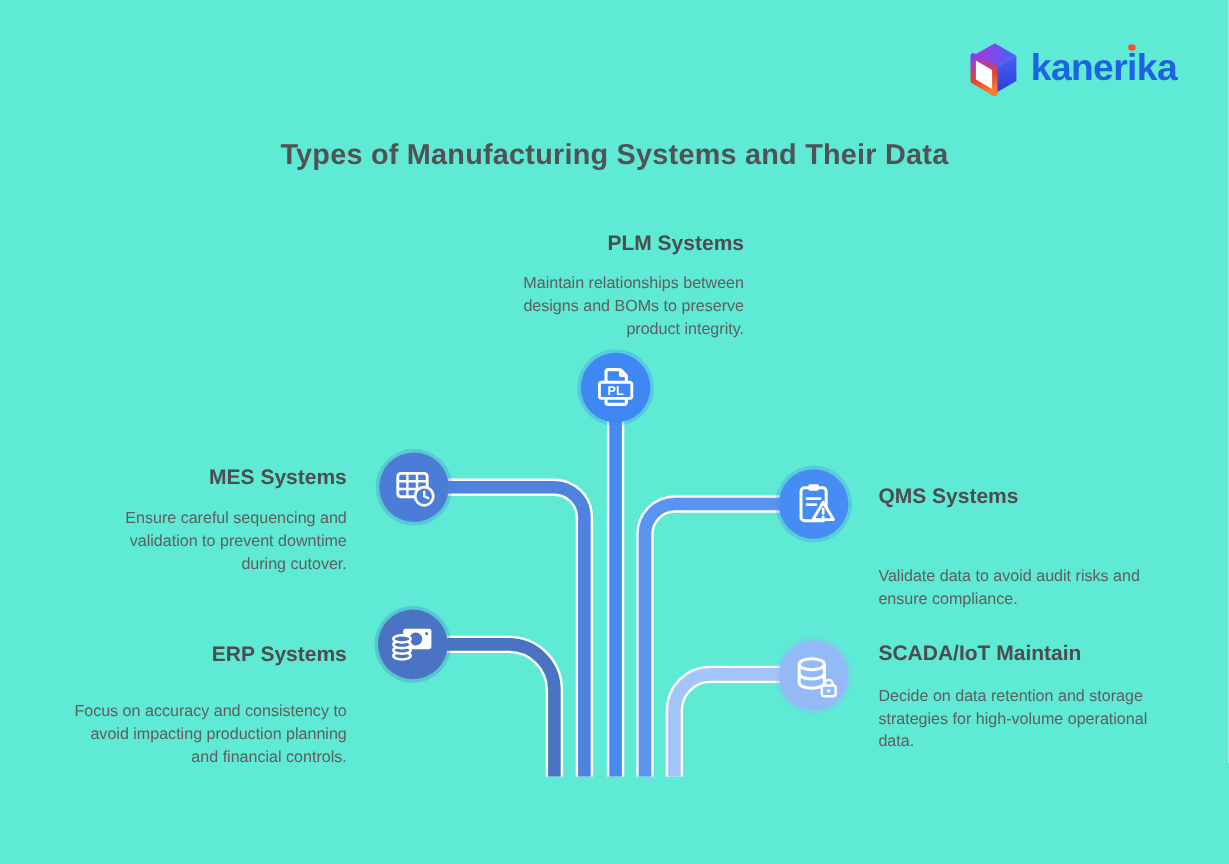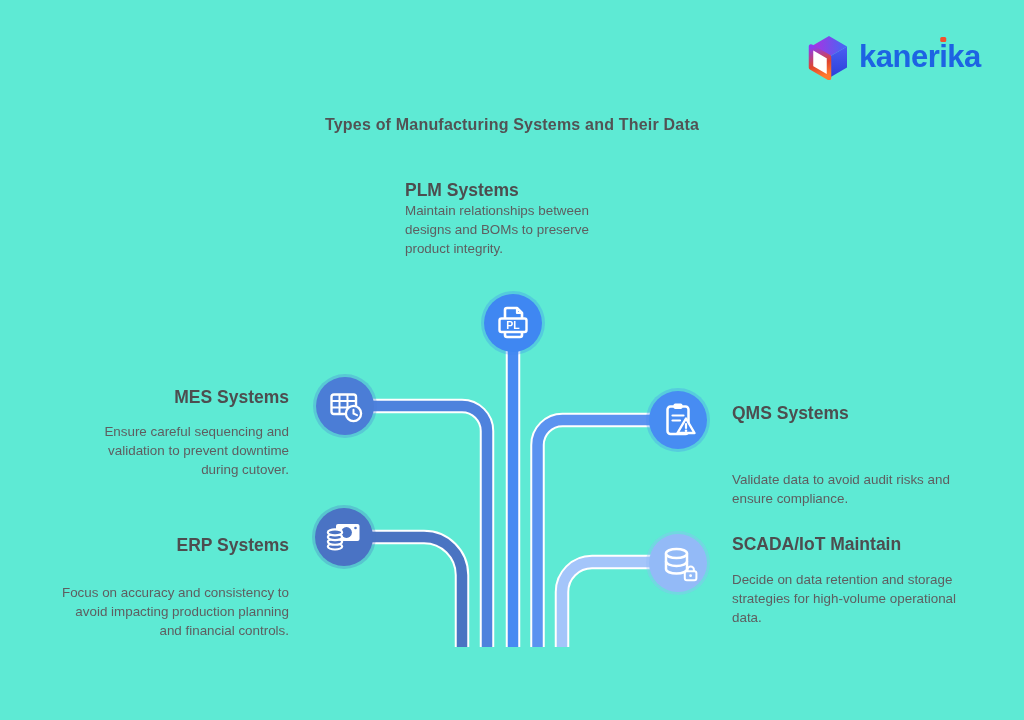--- a/index.html
+++ b/index.html
@@ -44,21 +44,21 @@
     background: #f4512c;
   }
 
   
   .main-title {
     position: absolute;
     top: 116px;
     left: 0;
     width: 100%;
     text-align: center;
-    font-size: 16px;
+    font-size: 24px;
     font-weight: 700;
     color: #525254;
     letter-spacing: 0.2px;
   }
 
   
   .connectors {
     position: absolute;
     top: 0; left: 0;
     width: 1024px; height: 720px;
@@ -88,22 +88,22 @@
     font-size: 17.5px;
     font-weight: 700;
     color: #4d4d4f;
     line-height: 22px;
   }
   .sys-desc {
     font-size: 13.4px;
     color: #5e5e60;
     line-height: 19px;
   }
-  .block-plm   { left: 405px; top: 179px; width: 215px; text-align: left; }
-  .block-plm   .sys-desc { }
+  .block-plm   { left: 405px; top: 191px; width: 215px; text-align: right; }
+  .block-plm   .sys-desc { margin-top: 13px; }
   .block-mes   { left: 79px;  top: 386px; width: 210px; text-align: right; }
   .block-mes   .sys-desc { margin-top: 14px; }
   .block-erp   { left: 57px;  top: 510px; width: 232px; text-align: right; margin-top: 24px; }
   .block-erp   .sys-desc { margin-top: 27px; }
   .block-qms   { left: 732px; top: 402px; width: 240px; text-align: left; }
   .block-qms   .sys-desc { margin-top: 46px; }
   .block-scada { left: 732px; top: 533px; width: 228px; text-align: left; }
   .block-scada .sys-desc { margin-top: 15px; }
 </style>
 </head>

